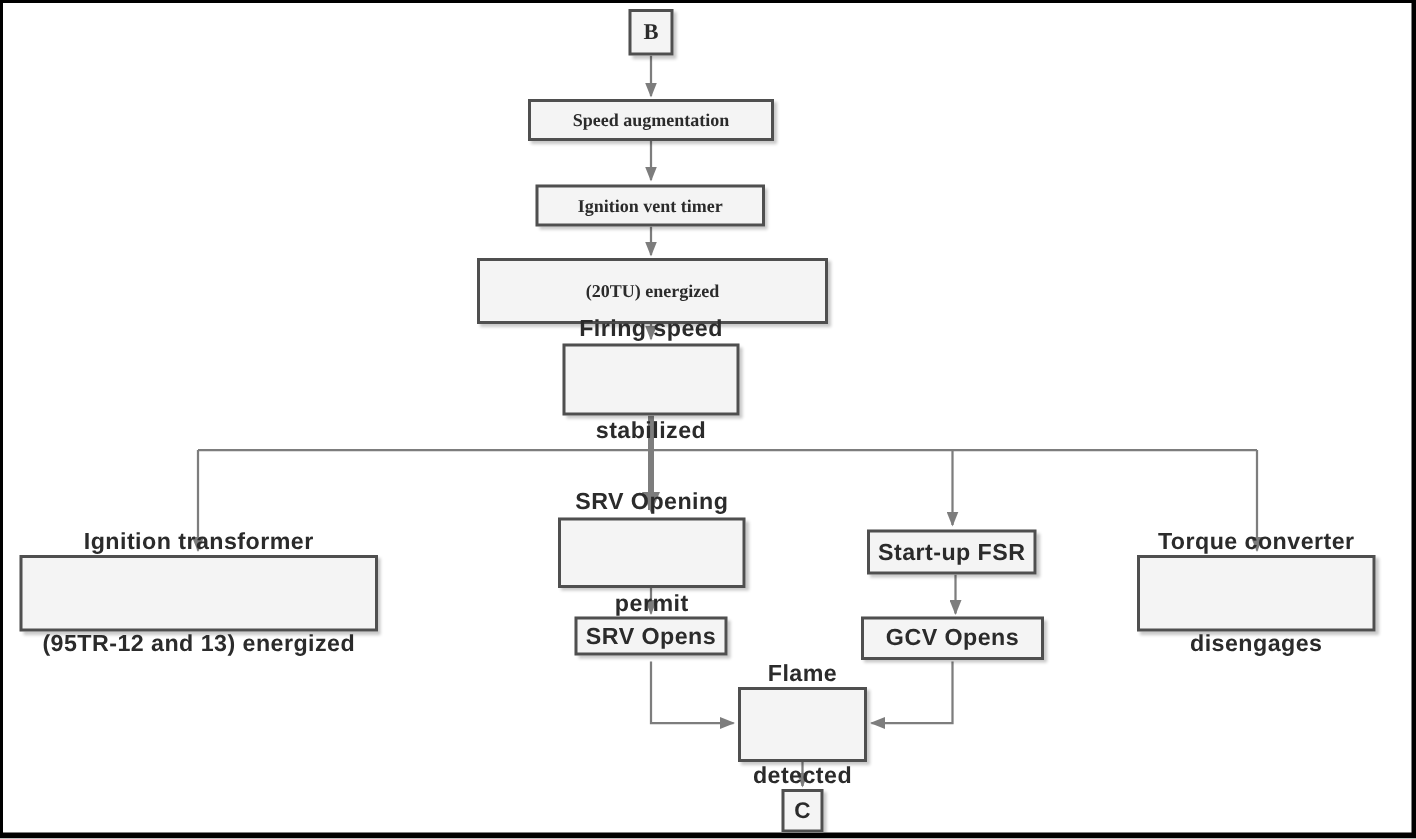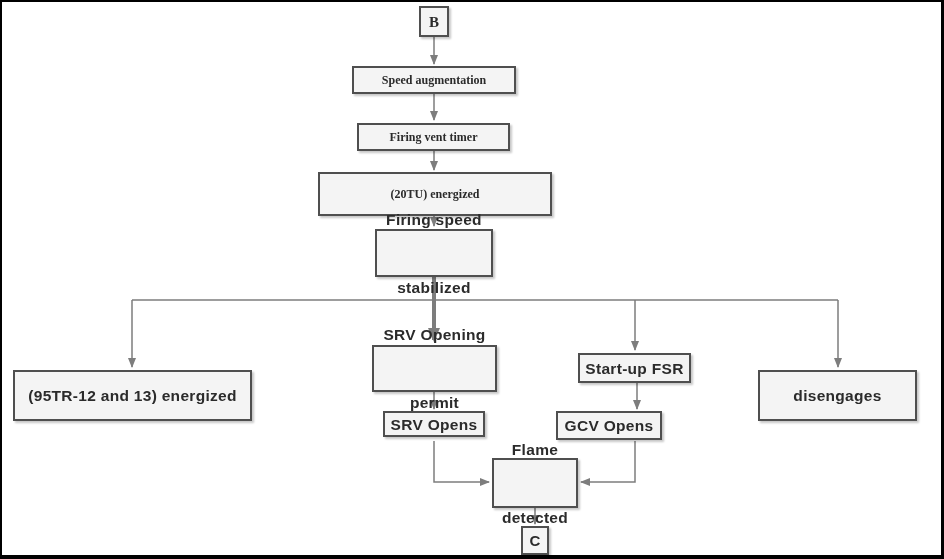--- a/index.html
+++ b/index.html
@@ -94,54 +94,56 @@
 
   <div class="node serif connector-sq" style="left:419px;top:6px;width:30px;height:31px">
     <span class="ln">B</span>
   </div>
 
   <div class="node serif" style="left:352px;top:66px;width:164px;height:28px">
     <span class="ln">Speed augmentation</span>
   </div>
 
   <div class="node serif" style="left:357px;top:123px;width:153px;height:28px">
-    <span class="ln">Firing vent timer</span>
+    <span class="ln">Ignition vent timer</span>
   </div>
 
   <div class="node serif" style="left:318px;top:172px;width:234px;height:44px;line-height:19px">
     <span class="ln">(20TU) energized</span>
   </div>
 
   <div class="node sans" style="left:375px;top:229px;width:118px;height:48px">
     <span class="ln">Firing speed</span>
     <span class="ln">stabilized</span>
   </div>
 
   <div class="node sans" style="left:13px;top:370px;width:239px;height:51px">
+    <span class="ln">Ignition transformer</span>
     <span class="ln">(95TR-12 and 13) energized</span>
   </div>
 
   <div class="node sans" style="left:372px;top:345px;width:125px;height:47px">
     <span class="ln">SRV Opening</span>
     <span class="ln">permit</span>
   </div>
 
   <div class="node sans" style="left:383px;top:411px;width:102px;height:26px">
     <span class="ln">SRV Opens</span>
   </div>
 
   <div class="node sans" style="left:578px;top:353px;width:113px;height:30px">
     <span class="ln">Start-up FSR</span>
   </div>
 
-  <div class="node sans" style="left:556px;top:411px;width:106px;height:29px">
+  <div class="node sans" style="left:574px;top:411px;width:122px;height:29px">
     <span class="ln">GCV Opens</span>
   </div>
 
   <div class="node sans" style="left:758px;top:370px;width:159px;height:51px">
+    <span class="ln">Torque converter</span>
     <span class="ln">disengages</span>
   </div>
 
   <div class="node sans" style="left:492px;top:458px;width:86px;height:50px">
     <span class="ln">Flame</span>
     <span class="ln">detected</span>
   </div>
 
   <div class="node sans connector-sq" style="left:521px;top:526px;width:28px;height:29px">
     <span class="ln">C</span>

